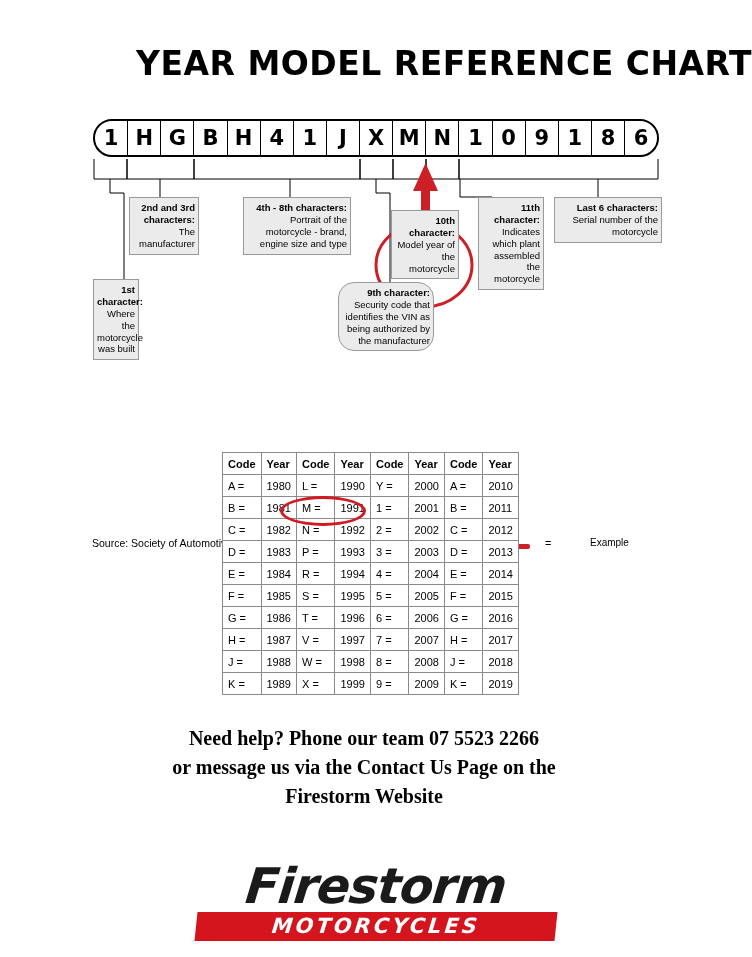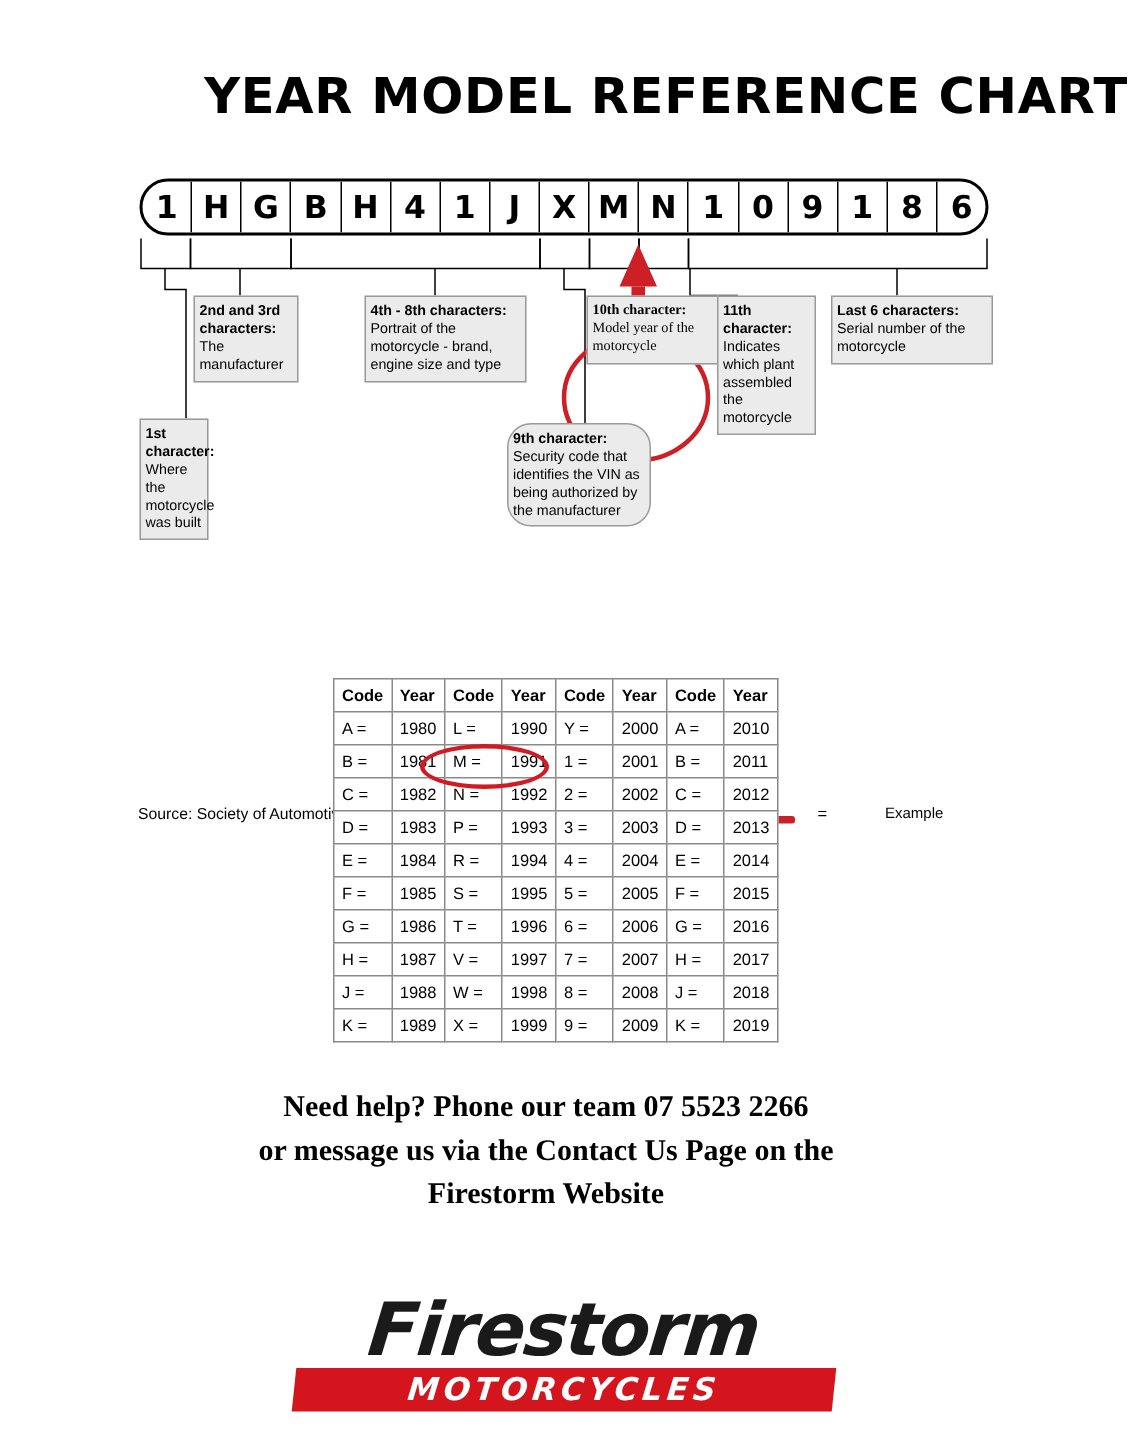--- a/index.html
+++ b/index.html
@@ -61,21 +61,21 @@
   }
   #diagram svg { position: absolute; left: 0; top: 0; }
 
   
   .callout {
     position: absolute;
     background: #ebebeb;
     border: 1px solid #9a9a9a;
     font-size: 9.5px;
     line-height: 1.25;
-    text-align: left;
+    text-align: right;
     padding: 4px 3px;
     color: #000;
   }
   .callout b { font-weight: bold; }
 
   
   #source-row {
     position: absolute;
     left: 0; top: 380px;
     width: 752px;
@@ -235,21 +235,21 @@
   <div class="callout" style="left:243px; top:40px; width:108px;">
     <b>4th - 8th characters:</b><br>
     <span>Portrait of the motorcycle - brand, engine size and type</span>
   </div>
 
   <div class="callout" style="left:338px; top:125px; width:96px;border-radius:16px;">
     <b>9th character:</b><br>
     <span>Security code that identifies the VIN as being authorized by the manufacturer</span>
   </div>
 
-  <div class="callout" style="left:391px; top:40px; width:88px;font-family:Liberation Serif, serif;">
+  <div class="callout" style="left:391px; top:53px; width:68px;">
     <b>10th character:</b><br>
     <span>Model year of the motorcycle</span>
   </div>
 
   <div class="callout" style="left:459px; top:40px; width:66px;margin-left:19px;">
     <b>11th character:</b><br>
     <span>Indicates which plant assembled the motorcycle</span>
   </div>
 
   <div class="callout" style="left:554px; top:40px; width:108px;">

